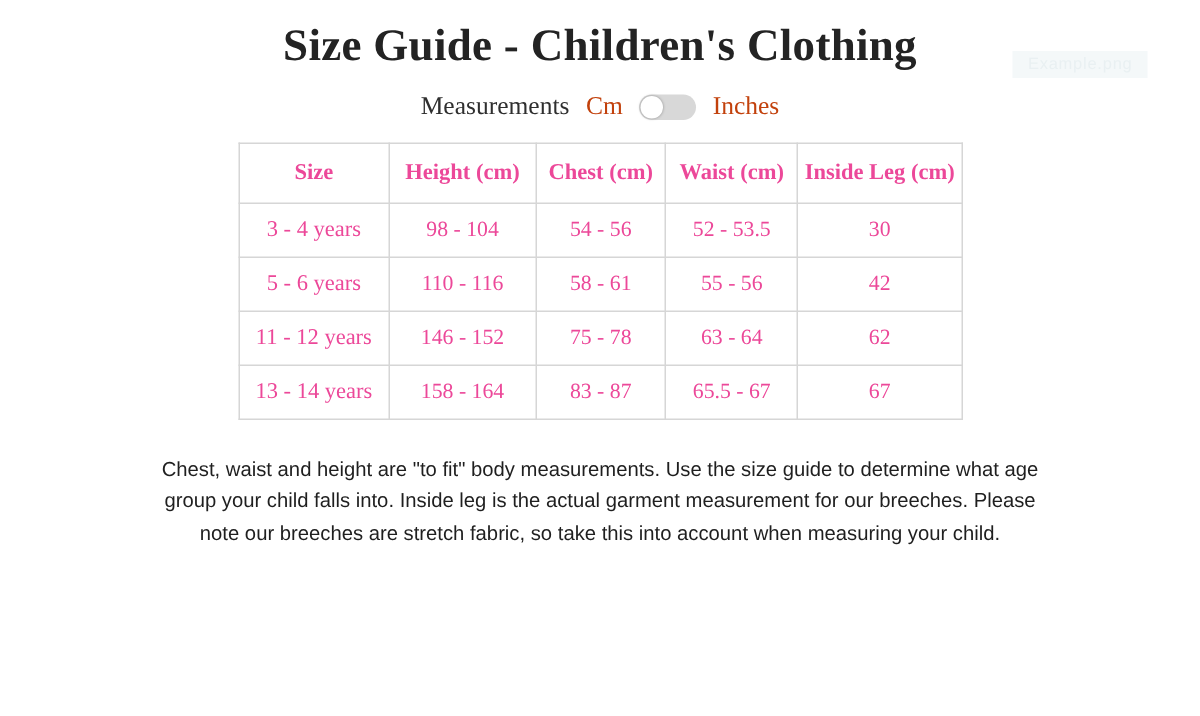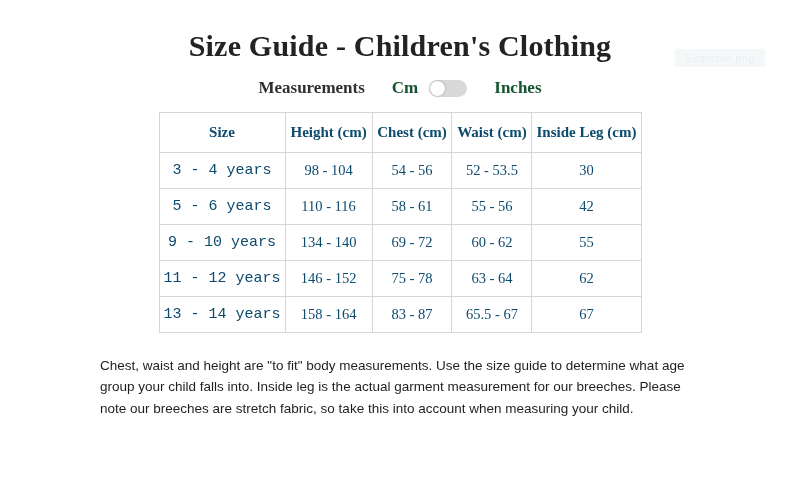--- a/index.html
+++ b/index.html
@@ -23,41 +23,39 @@
     box-sizing: border-box;
   }
 
   .title {
     text-align: center;
     font-family: "Liberation Serif", serif;
     font-size: 30px;
     font-weight: 700;
     letter-spacing: 0.2px;
     color: #232323;
-    margin: 15px;
+    margin: 0;
     padding-top: 14px;
   }
 
   .toggle-row {
     display: flex;
     align-items: center;
     justify-content: center;
     gap: 11px;
     margin-top: 13px;
     font-size: 17px;
     color: #2f2f2f;
-    font-weight: bold;
   }
   .toggle-label-main {
     font-size: 17px;
   }
   .unit-cm, .unit-inches {
     font-size: 17px;
-    color: #14532d;
-    margin-left: 16px;
+    color: #c2410c;
   }
   .switch {
     width: 38px;
     height: 17px;
     border-radius: 9px;
     background: #d8d8d8;
     position: relative;
     display: inline-block;
     cursor: pointer;
     flex: none;
@@ -81,48 +79,47 @@
     border-collapse: collapse;
     width: 100%;
     font-size: 14.5px;
   }
   table.size-table th,
   table.size-table td {
     border: 1px solid #d6d6d6;
     text-align: center;
     padding: 9px 4px 9px 4px;
     font-weight: 400;
-    color: #0c4a6e;
+    color: #ec4899;
     white-space: nowrap;
   }
   table.size-table thead th {
     font-weight: 700;
     font-size: 15px;
     padding-top: 11px;
     padding-bottom: 11px;
   }
   table.size-table tbody td:first-child {
     font-weight: 400;
     font-size: 15px;
-    font-family: Liberation Mono, monospace;
   }
   table.size-table col.c-size { width: 103px; }
   table.size-table col.c-height { width: 100px; }
   table.size-table col.c-chest { width: 88px; }
   table.size-table col.c-waist { width: 90px; }
   table.size-table col.c-leg { width: 102px; }
 
   .footnote {
     width: 600px;
     margin: 22px auto 0 auto;
     font-family: "Liberation Sans", sans-serif;
     font-size: 13.5px;
     line-height: 1.58;
     color: #1f1f1f;
-    text-align: left;
+    text-align: center;
   }
 
   .watermark {
     position: absolute;
     top: 34px;
     right: 35px;
     font-family: "Liberation Sans", sans-serif;
     font-size: 11px;
     color: #e9f0f2;
     background: #f4f8f9;
@@ -176,27 +173,20 @@
           <td>30</td>
         </tr>
         <tr>
           <td>5 - 6 years</td>
           <td>110 - 116</td>
           <td>58 - 61</td>
           <td>55 - 56</td>
           <td>42</td>
         </tr>
         <tr>
-          <td>9 - 10 years</td>
-          <td>134 - 140</td>
-          <td>69 - 72</td>
-          <td>60 - 62</td>
-          <td>55</td>
-        </tr>
-        <tr>
           <td>11 - 12 years</td>
           <td>146 - 152</td>
           <td>75 - 78</td>
           <td>63 - 64</td>
           <td>62</td>
         </tr>
         <tr>
           <td>13 - 14 years</td>
           <td>158 - 164</td>
           <td>83 - 87</td>

